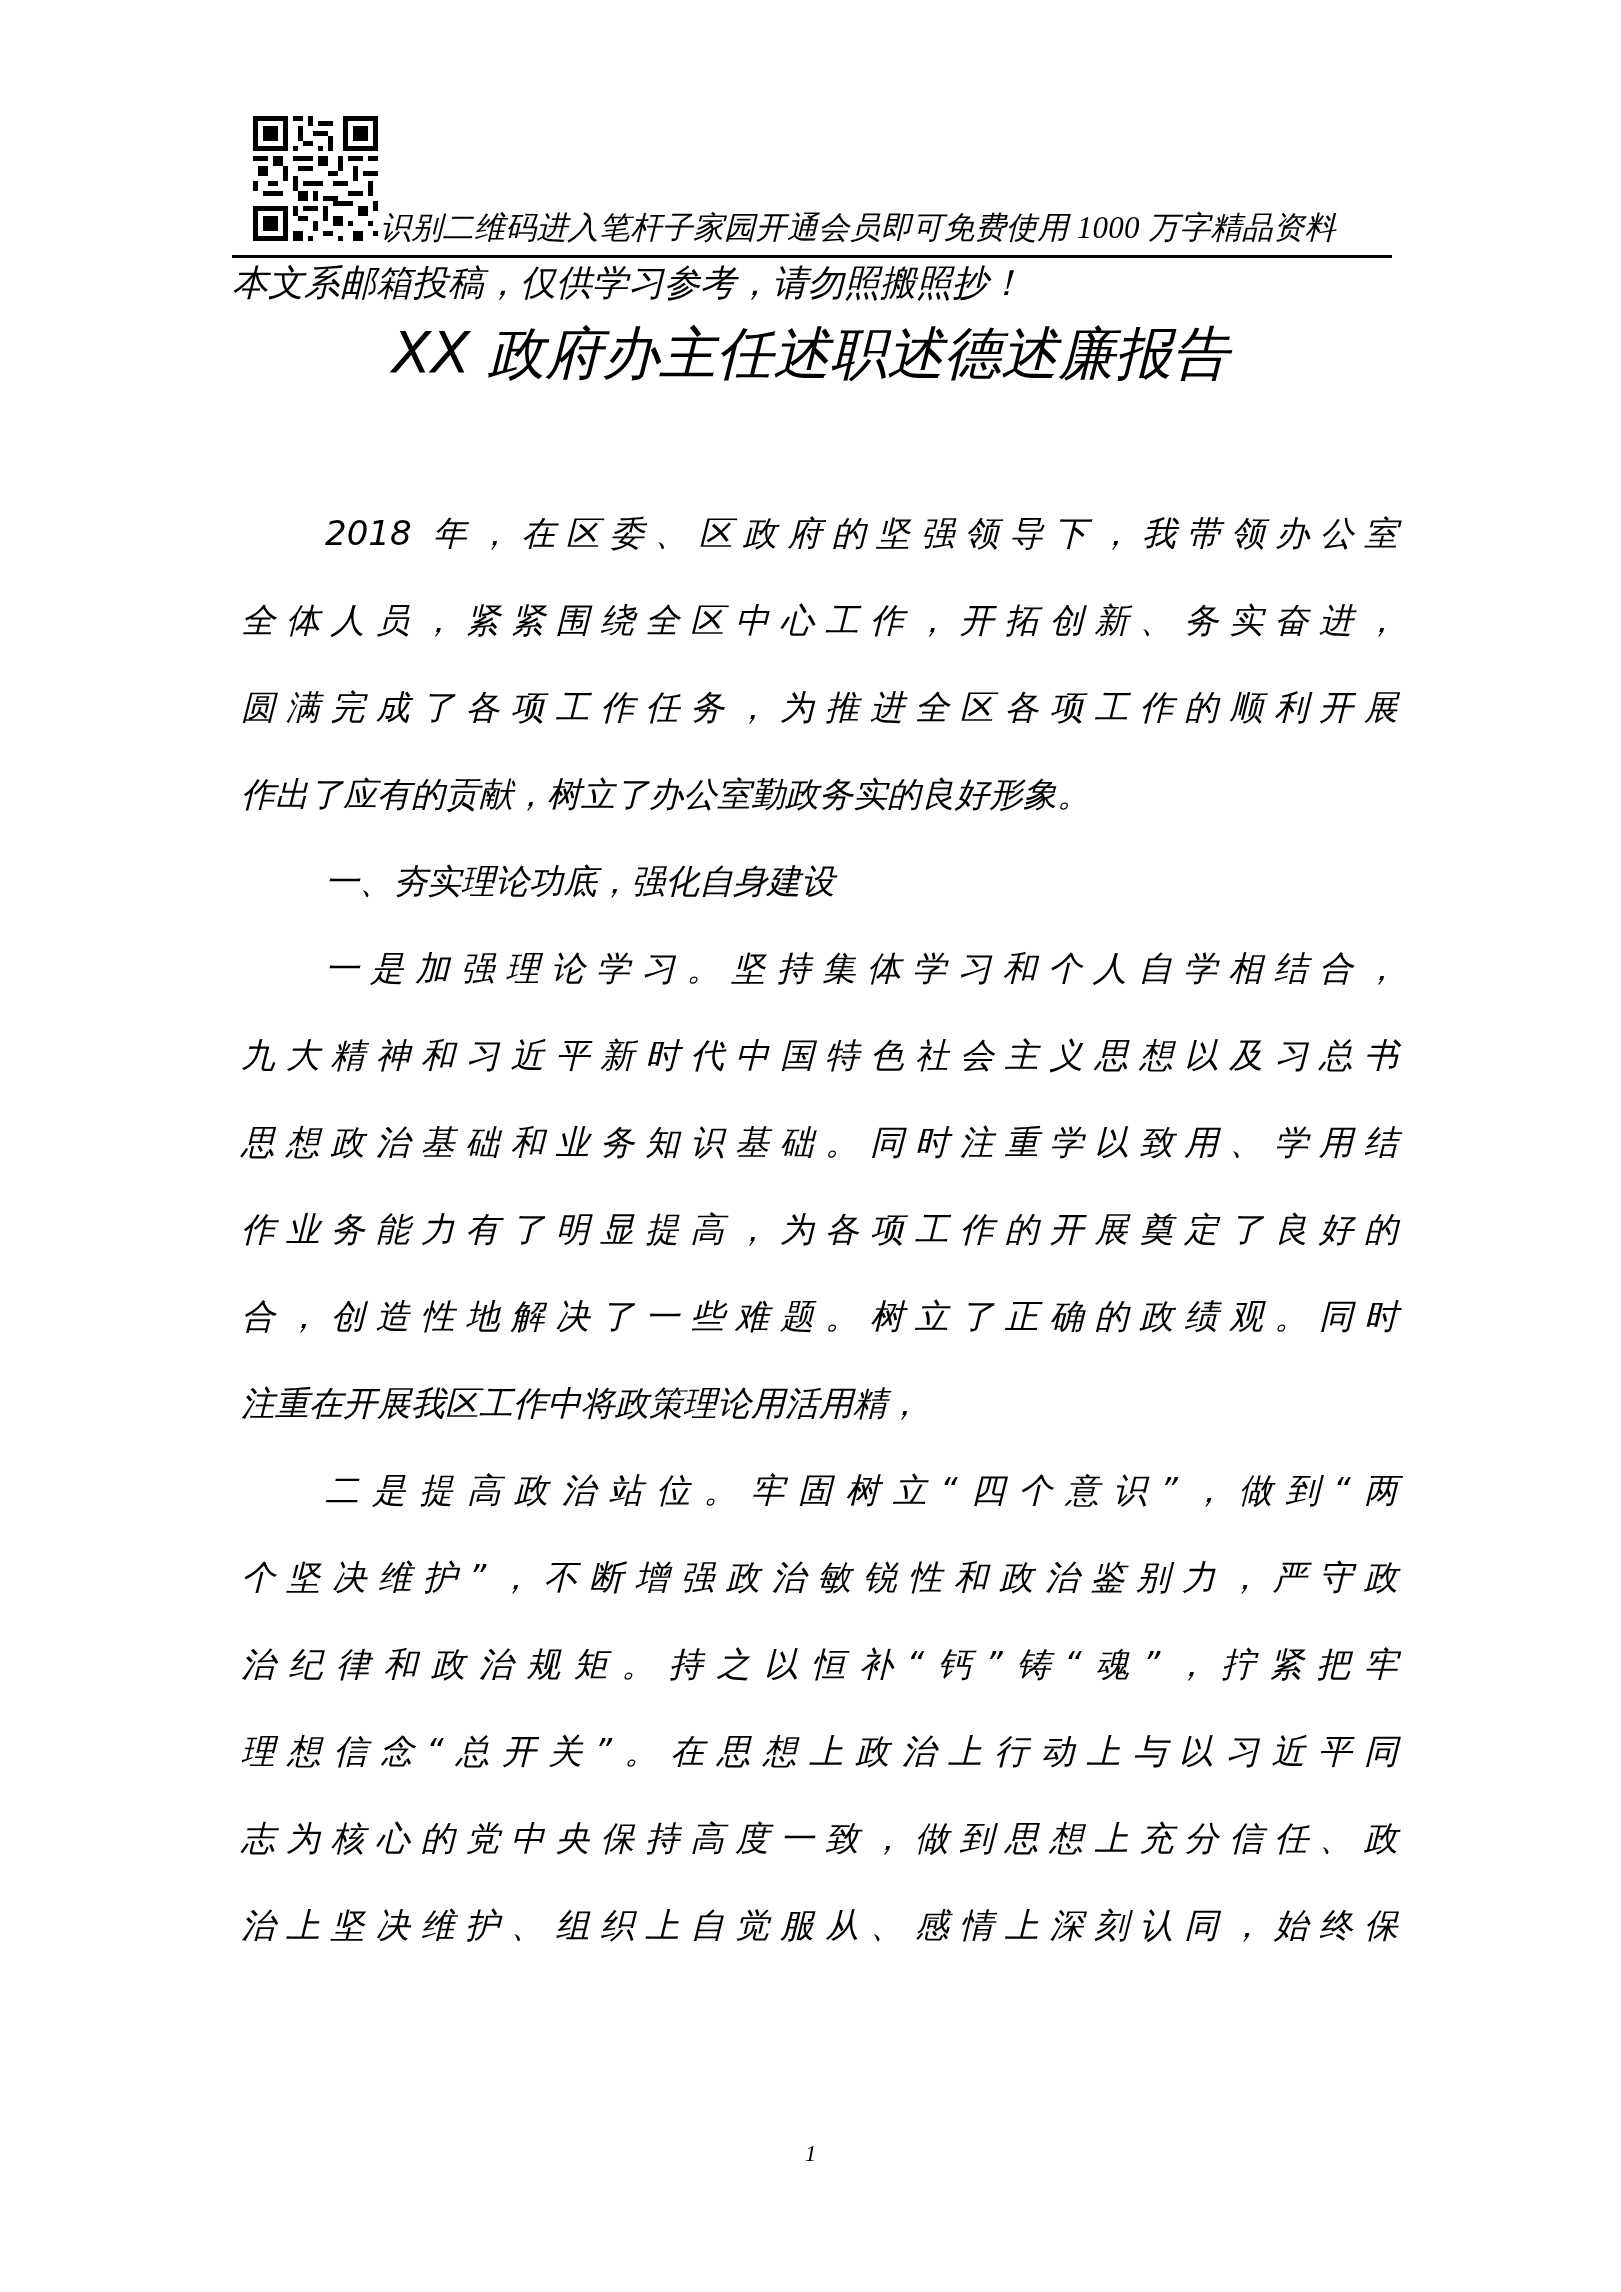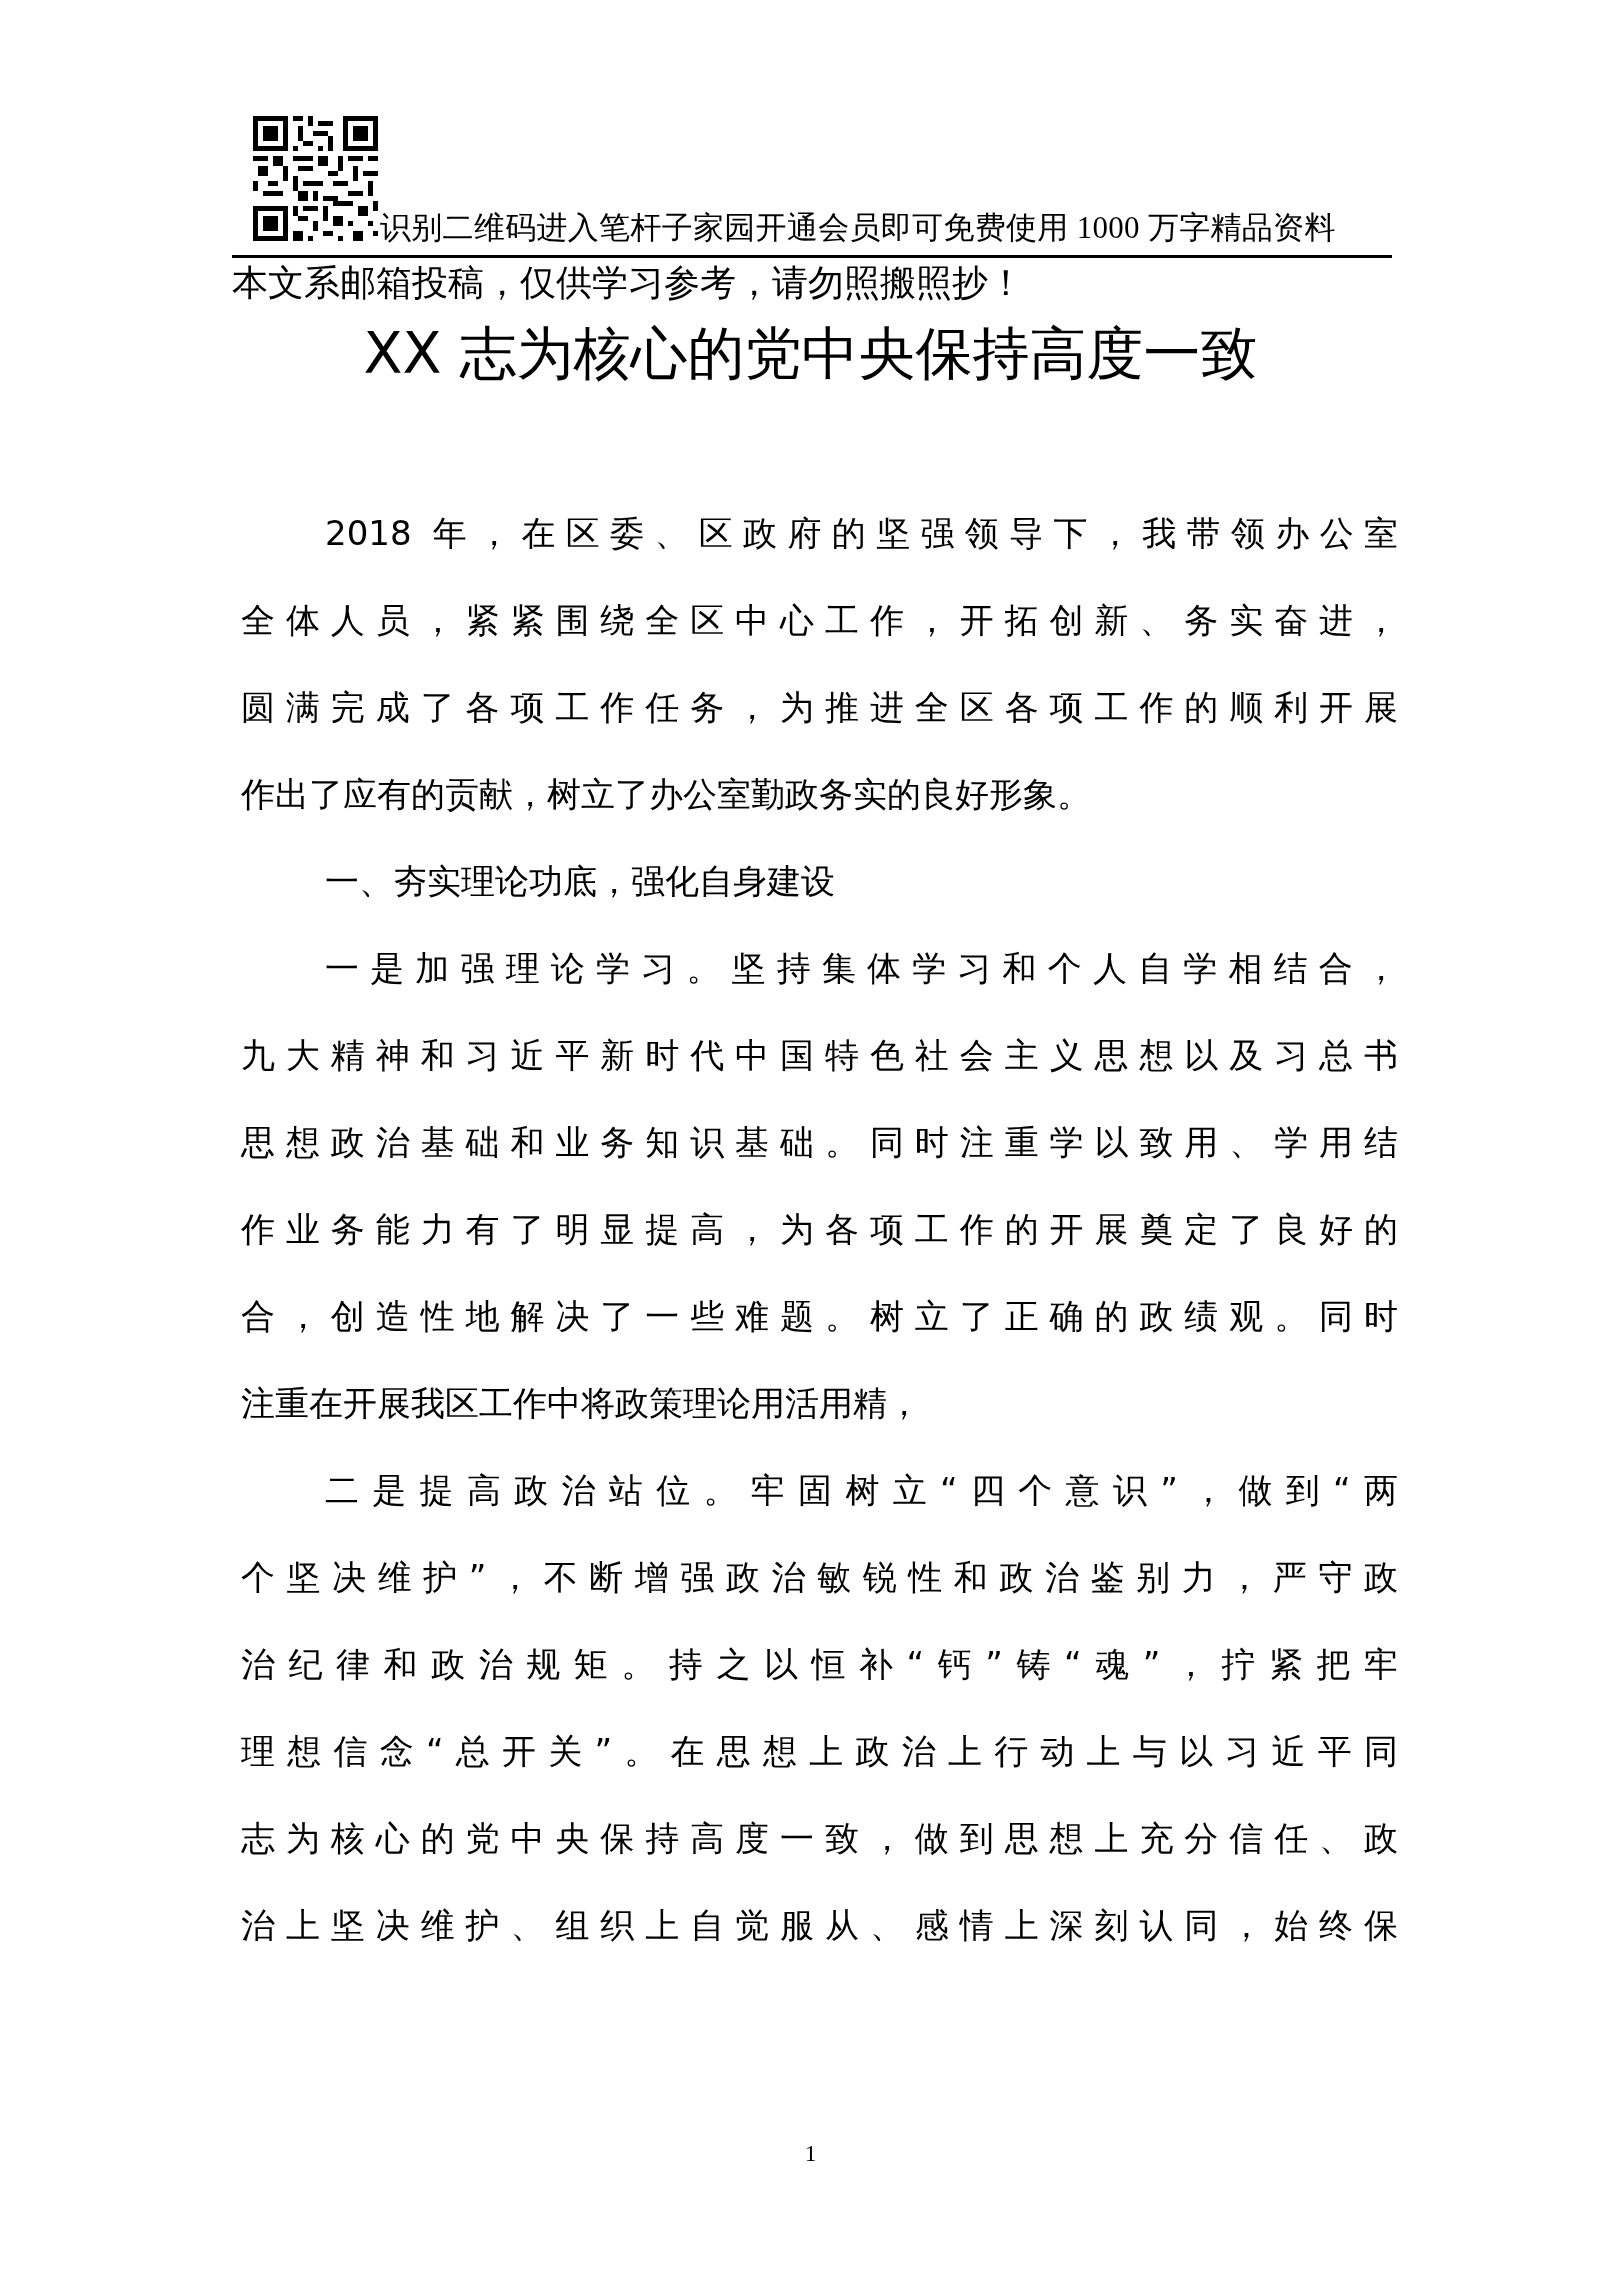--- a/index.html
+++ b/index.html
@@ -1,17 +1,17 @@
 <!DOCTYPE html>
 <html><head>
 <meta charset="utf-8">
 <style>
   html, body { margin:0; padding:0; background:#ffffff; }
   body { width:1621px; height:2293px; position:relative; overflow:hidden; color:#000; }
-  .page { position:absolute; left:0; top:0; width:1621px; height:2107px; background:#fff; }
+  .page { position:absolute; left:0; top:0; width:1621px; height:2107px; background:#fff;font-style:italic; }
   .qr { position:absolute; left:253px; top:116px; width:125px; height:125px; }
   .qr svg { width:100%; height:100%; display:block; }
   .header-caption { position:absolute; left:380px; top:208px; font-family:"Liberation Serif","DejaVu Serif",serif; font-size:31px; line-height:39px; white-space:nowrap; color:#000; letter-spacing:0.3px; }
   .header-rule { position:absolute; left:232px; top:255px; width:1160px; height:2.9px; background:#000; }
   .notice { position:absolute; left:232px; top:265px; font-family:"DejaVu Sans","Liberation Sans",sans-serif; font-size:36px; line-height:35px; white-space:nowrap; }
   .title { position:absolute; left:0; width:1621px; top:316px; text-align:center; font-family:"DejaVu Sans","Liberation Sans",sans-serif; font-size:57px; line-height:74px; white-space:nowrap; }
   .body { position:absolute; left:241px; top:490px; width:1157px; font-family:"DejaVu Sans","Liberation Sans",sans-serif; font-size:34px; }
   .line { height:87px; line-height:87px; white-space:nowrap; overflow:visible; display:flex; justify-content:space-between; }
   .line.indent { padding-left:84px; }
   .line.last { justify-content:flex-start; }
@@ -93,21 +93,21 @@
           <rect x="20" y="23" width="2" height="2"></rect>
           <rect x="24" y="23" width="1" height="1"></rect>
       </g>
     </svg>
   </div>
 
   <div class="header-caption">识别二维码进入笔杆子家园开通会员即可免费使用 1000 万字精品资料</div>
   <div class="header-rule"></div>
   <div class="notice">本文系邮箱投稿，仅供学习参考，请勿照搬照抄！</div>
 
-  <div class="title">XX 志为核心的党中央保持高度一致</div>
+  <div class="title">XX 政府办主任述职述德述廉报告</div>
 
   <div class="body" id="body-lines">
       <div class="line indent">
         <span class="t">2018 年，在区委、区政府的坚强领导下，我带领办公室</span>
       </div>
       <div class="line">
         <span class="t">全体人员，紧紧围绕全区中心工作，开拓创新、务实奋进，</span>
       </div>
       <div class="line">
         <span class="t">圆满完成了各项工作任务，为推进全区各项工作的顺利开展</span>

